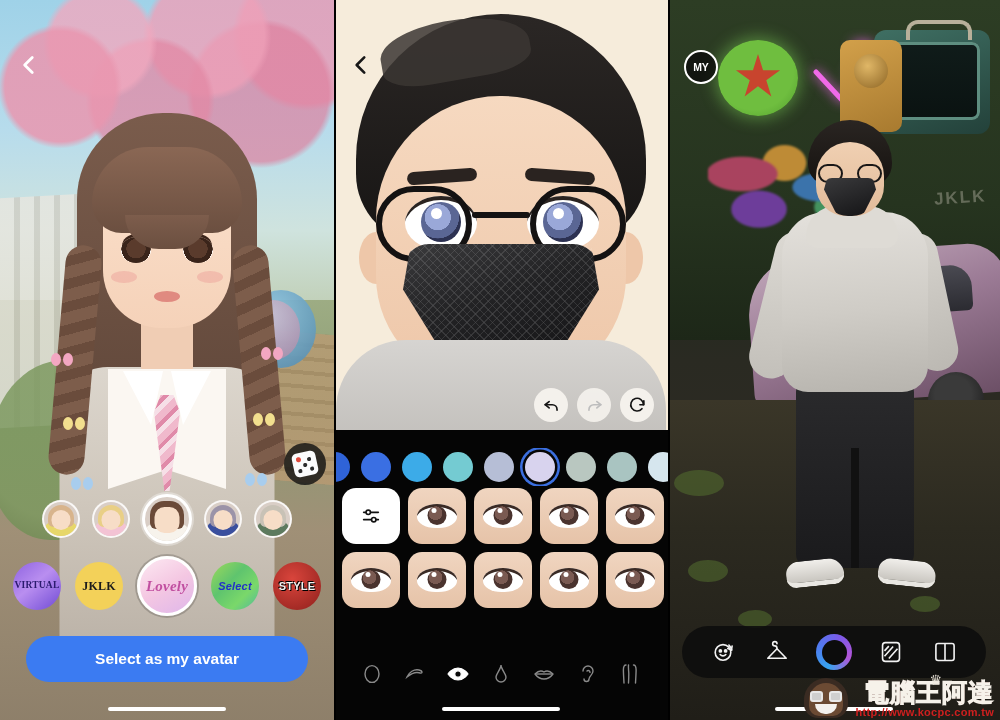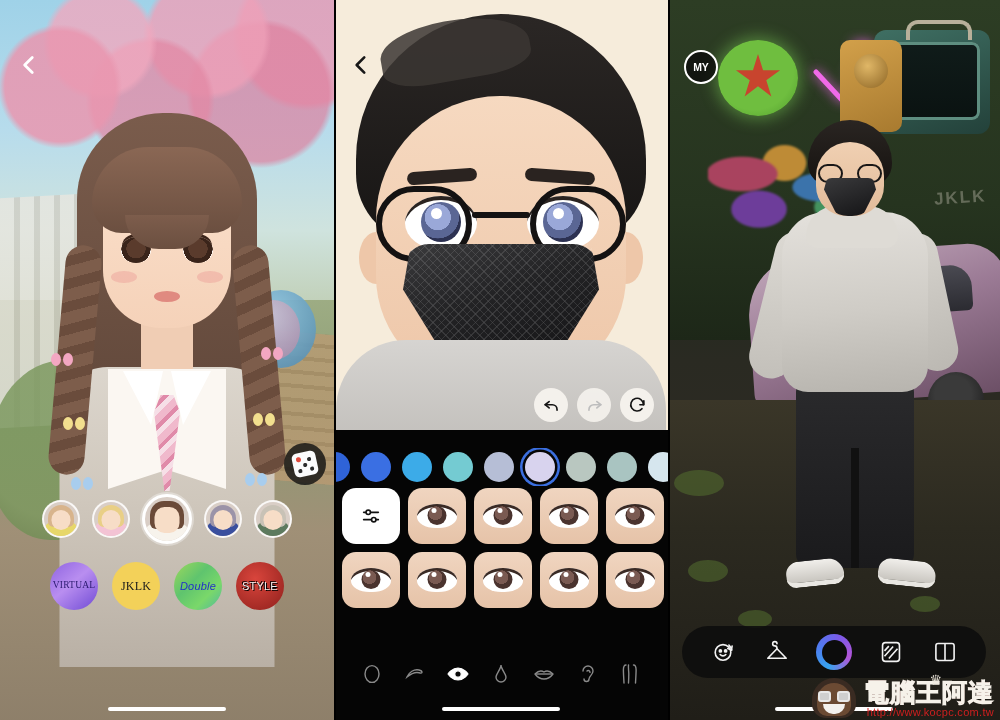--- a/index.html
+++ b/index.html
@@ -105,21 +105,21 @@
   .th-face { position:absolute; left:50%; transform:translateX(-50%); top:8px; width:19px; height:20px;
     border-radius:10px; background:#f7ddc7; }
   .th-body { position:absolute; left:50%; transform:translateX(-50%); bottom:0; width:34px; height:15px;
     border-radius:10px 10px 0 0; }
   .thumb.sel .th-hair{ width:34px;height:28px;top:4px;} .thumb.sel .th-face{width:25px;height:26px;top:10px;}
   .thumb.sel .th-body{width:44px;height:18px;}
 
   .styles { position:absolute; left:0; right:0; top:551px; height:70px; display:flex;
     align-items:center; justify-content:center; gap:14px; z-index:30; }
   .chip { width:48px; height:48px; border-radius:50%; display:flex; align-items:center; justify-content:center;
-    font-size:9px; font-weight:normal; letter-spacing:.2px; text-align:center; line-height:1; overflow:hidden;}
+    font-size:9px; font-weight:bold; letter-spacing:.2px; text-align:center; line-height:1; overflow:hidden;}
   .chip.sel { width:60px; height:60px; border:3px solid #fff; box-shadow:0 0 0 2px rgba(0,0,0,.18); }
   .chip-virtual { background:linear-gradient(140deg,#8e63e0,#b98ef0 45%,#6f4ad4); color:#2a1a6e;
     font-family:"Liberation Serif", serif; font-size:9.5px; }
   .chip-style { background:#f3d159; color:#1b1b1b; font-family:"Liberation Serif", serif; font-size:12px; }
   .chip-lovely { background:linear-gradient(150deg,#fde9f2,#f4c7e2 50%,#dfb6ea); color:#c14fa0;
     font-family:"Liberation Serif", serif; font-style:italic; font-size:15px; }
   .chip-sporty { background:linear-gradient(135deg,#9ed95c,#5fc46e 40%,#7ad86a 70%,#4fb8a0);
     color:#2230c8; font-size:11px; font-style:italic;}
   .chip-hiphop { background:radial-gradient(circle at 40% 35%,#d9453c,#8f201c);
     color:#f2f2f2; font-size:11px; text-shadow:1px 1px 0 #000,-1px -1px 0 #000; }
@@ -300,21 +300,21 @@
   .wm-skin { position:absolute; left:9px; bottom:2px; width:34px; height:33px; border-radius:17px 17px 10px 10px;
     background:#6b4a33; }
   .wm-gl { position:absolute; left:10px; bottom:16px; width:32px; height:11px; }
   .wm-gl i { position:absolute; top:0; width:13px; height:11px; border:2px solid #e8e8e8; border-radius:3px; background:#cfcfcf;}
   .wm-gl i:first-child{left:0;} .wm-gl i:last-child{right:0;}
   .wm-mouth { position:absolute; left:15px; bottom:4px; width:22px; height:10px; border-radius:0 0 12px 12px;
     background:#f3f1ee; }
   .wm-text { display:flex; flex-direction:column; align-items:flex-end; line-height:1; }
   .wm-cn { font-size:25px; font-weight:bold; color:#cf1f1f; letter-spacing:1px;
     -webkit-text-stroke:1px #f6f2ea; }
-  .wm-url { font-size:11px; font-weight:normal; color:#cf1f1f; letter-spacing:.3px; margin-top:2px; }
+  .wm-url { font-size:11px; font-weight:bold; color:#cf1f1f; letter-spacing:.3px; margin-top:2px; }
   .wm-crown { position:absolute; right:52px; bottom:30px; font-size:14px; color:#efe9de; }
 </style>
 </head>
 <body>
 
 <div class="screens">
 
   <div class="panel p1">
     <div class="p1-bg"></div>
     <div class="p1-ground"></div>
@@ -389,24 +389,26 @@
       <div class="thumb">
         <div class="th-body" style="background:#5d7a5e"></div>
           <div class="th-hair" style="background:#c8c2b6"></div>
           <div class="th-face"></div>
         </div>
     </div>
 
     <div class="styles">
       <div class="chip chip-virtual">VIRTUAL</div>
       <div class="chip chip-style">JKLK</div>
-      <div class="chip chip-sporty">Double</div>
+      <div class="chip chip-lovely sel">Lovely</div>
+      <div class="chip chip-sporty">Select</div>
       <div class="chip chip-hiphop">STYLE</div>
     </div>
 
+    <div class="cta">Select as my avatar</div>
     <div class="home-ind"></div>
   </div>
 
   <div class="divider" style="left:334px"></div>
 
   <div class="panel p2">
     <div class="p2-stage">
       <div class="m-hair"></div>
       <div class="m-ear m-earL"></div>
         <div class="m-ear m-earR"></div>

